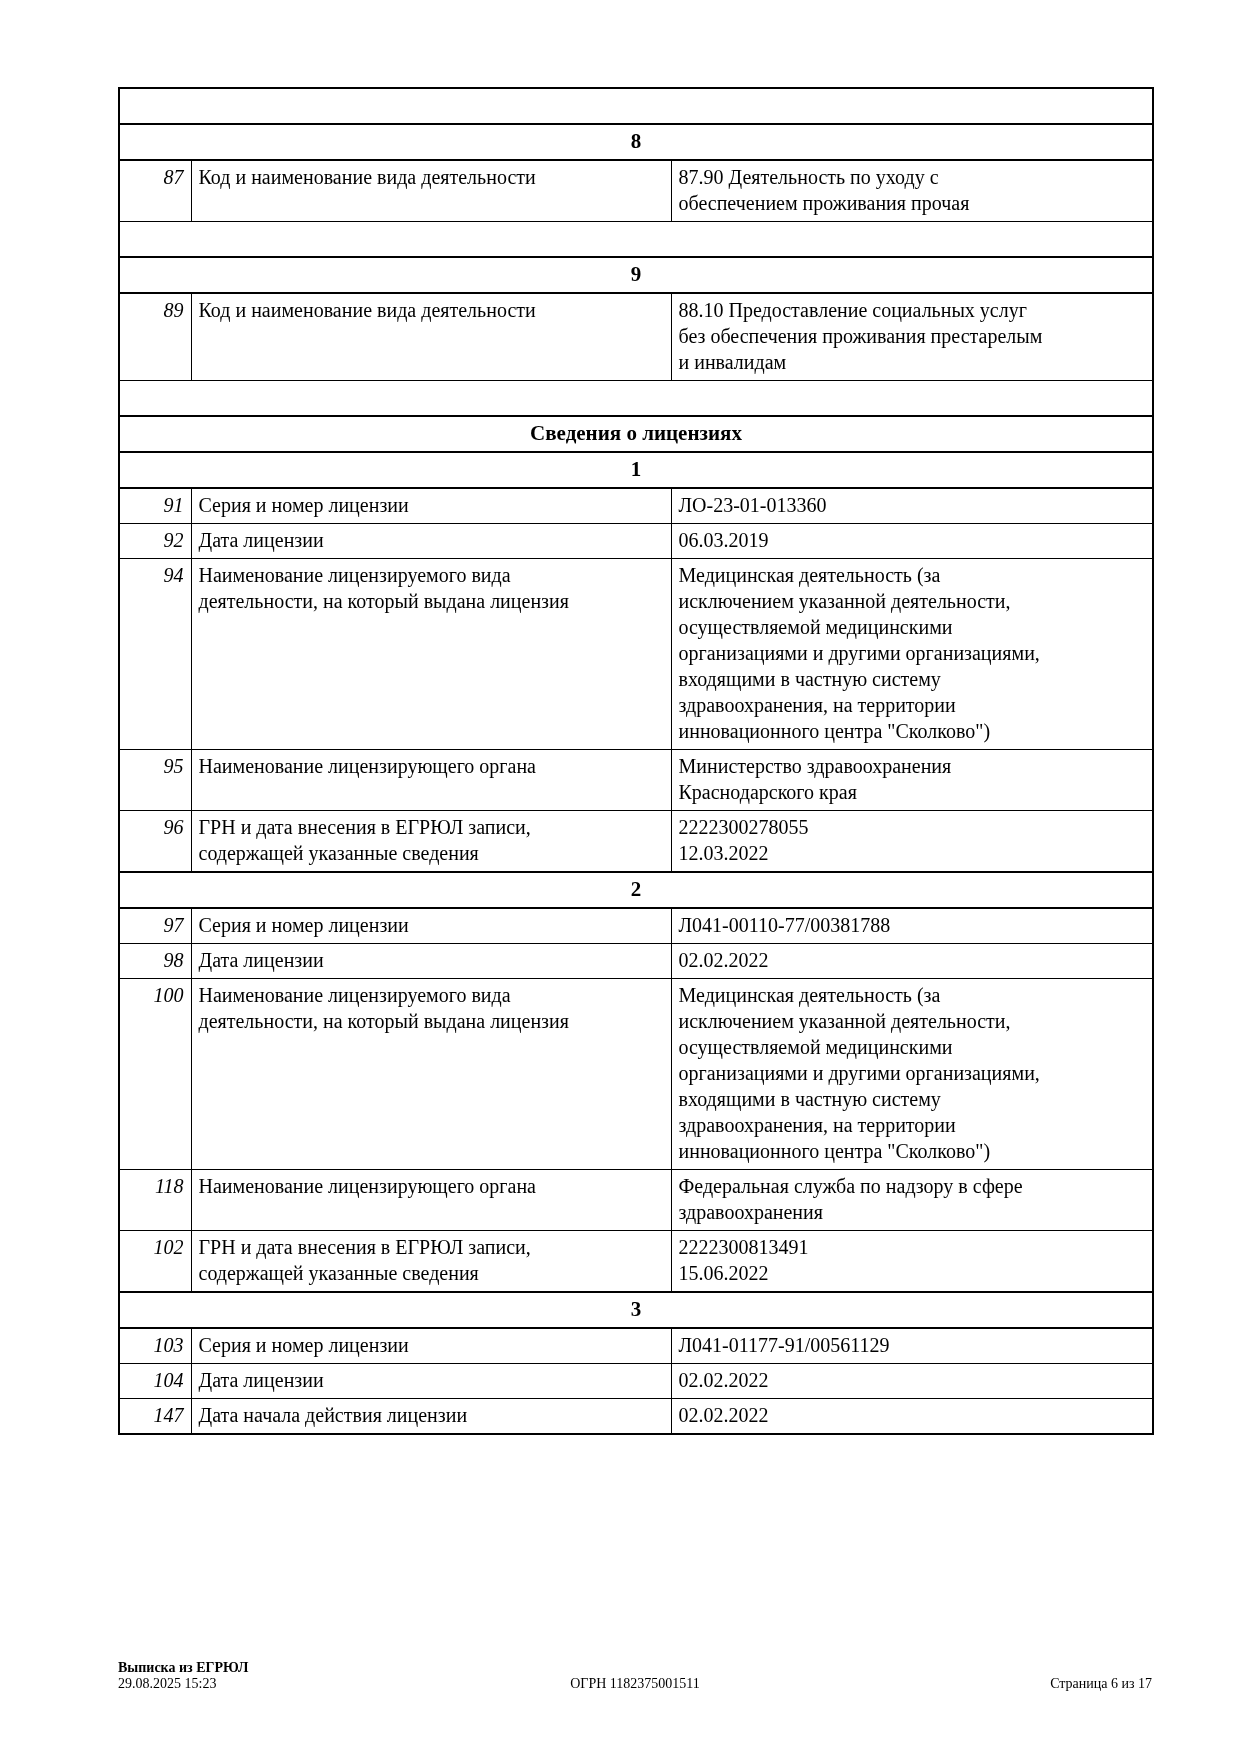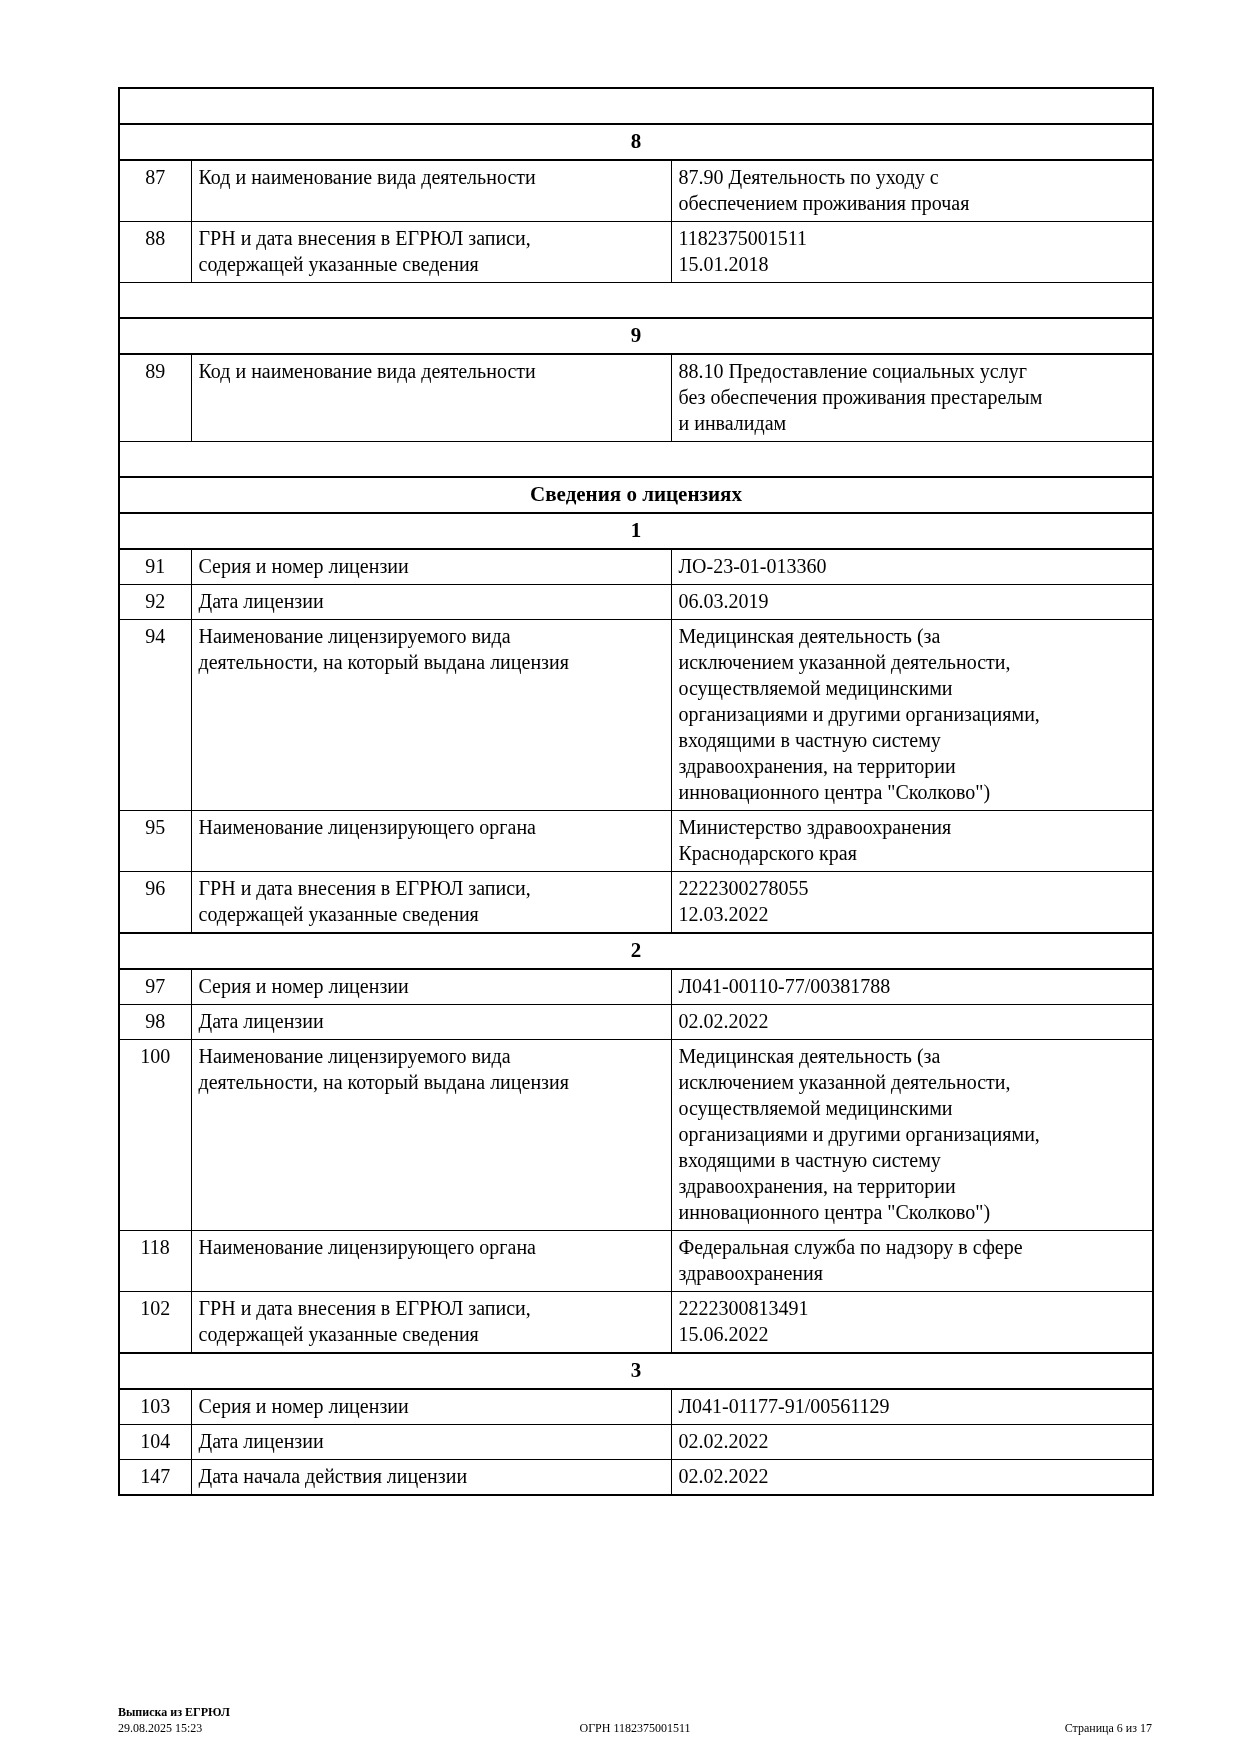--- a/index.html
+++ b/index.html
@@ -33,23 +33,24 @@
   table.egrul-table td {
     border: 1px solid #000000;
     vertical-align: top;
     font-size: 20px;
     line-height: 26px;
     padding: 3px 7px 5px 7px;
     white-space: pre-line;
     overflow: hidden;
   }
   td.num-cell {
-    text-align: center;
+    text-align: right;
     padding-left: 2px;
     padding-right: 2px;
+    font-style: italic;
   }
   tr.section-row td,
   tr.title-row td {
     text-align: center;
     font-weight: bold;
     font-size: 21px;
     border-top-width: 2px;
     border-bottom-width: 2px;
     white-space: normal;
   }
@@ -57,23 +58,22 @@
     height: 26px;
     border-bottom-width: 2px;
   }
 
   .footer {
     position: absolute;
     left: 118px;
     top: 1660px;
     width: 1034px;
     height: 40px;
-    font-size: 12px;
+    font-size: 14px;
     line-height: 16px;
-    margin-top: 44px;
   }
   .footer .f-left {
     position: absolute;
     left: 0;
     top: 0;
   }
   .footer .f-left .f-title {
     font-weight: bold;
   }
   .footer .f-center {
@@ -105,27 +105,20 @@
           <td colspan="3"></td>
         </tr>
         <tr class="section-row">
           <td colspan="3">8</td>
         </tr>
         <tr>
           <td class="num-cell">87</td>
           <td>Код и наименование вида деятельности</td>
           <td>87.90 Деятельность по уходу с
 обеспечением проживания прочая</td>
-        </tr>
-        <tr>
-          <td class="num-cell">88</td>
-          <td>ГРН и дата внесения в ЕГРЮЛ записи,
-содержащей указанные сведения</td>
-          <td>1182375001511
-15.01.2018</td>
         </tr>
         <tr class="spacer-row">
           <td colspan="3"></td>
         </tr>
         <tr class="section-row">
           <td colspan="3">9</td>
         </tr>
         <tr>
           <td class="num-cell">89</td>
           <td>Код и наименование вида деятельности</td>

